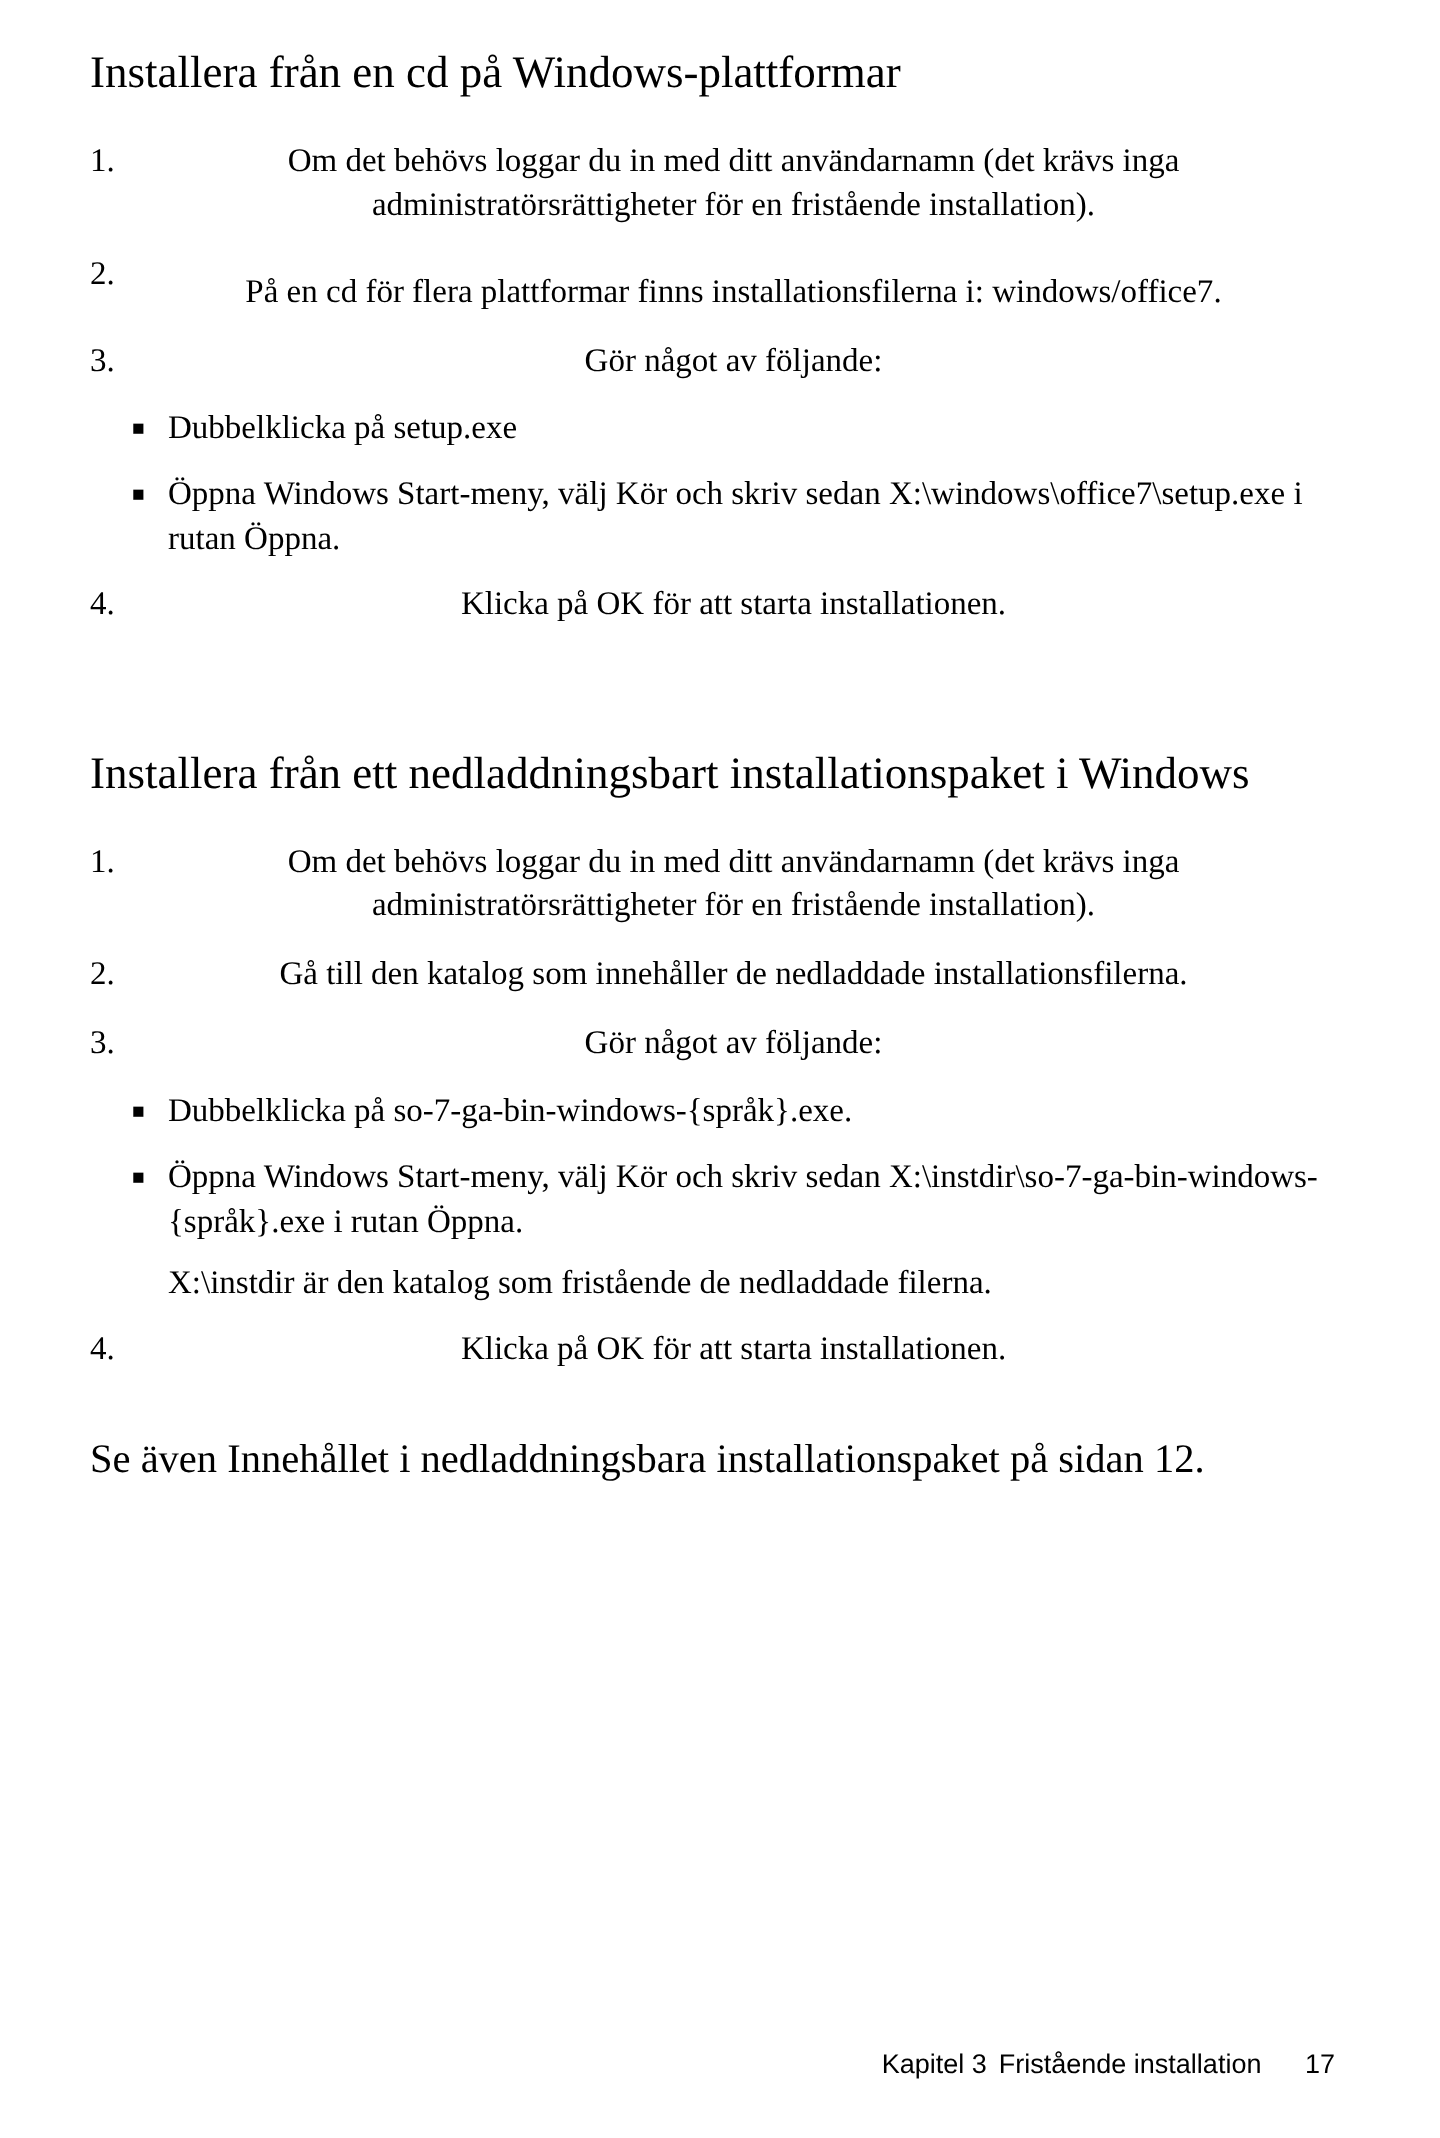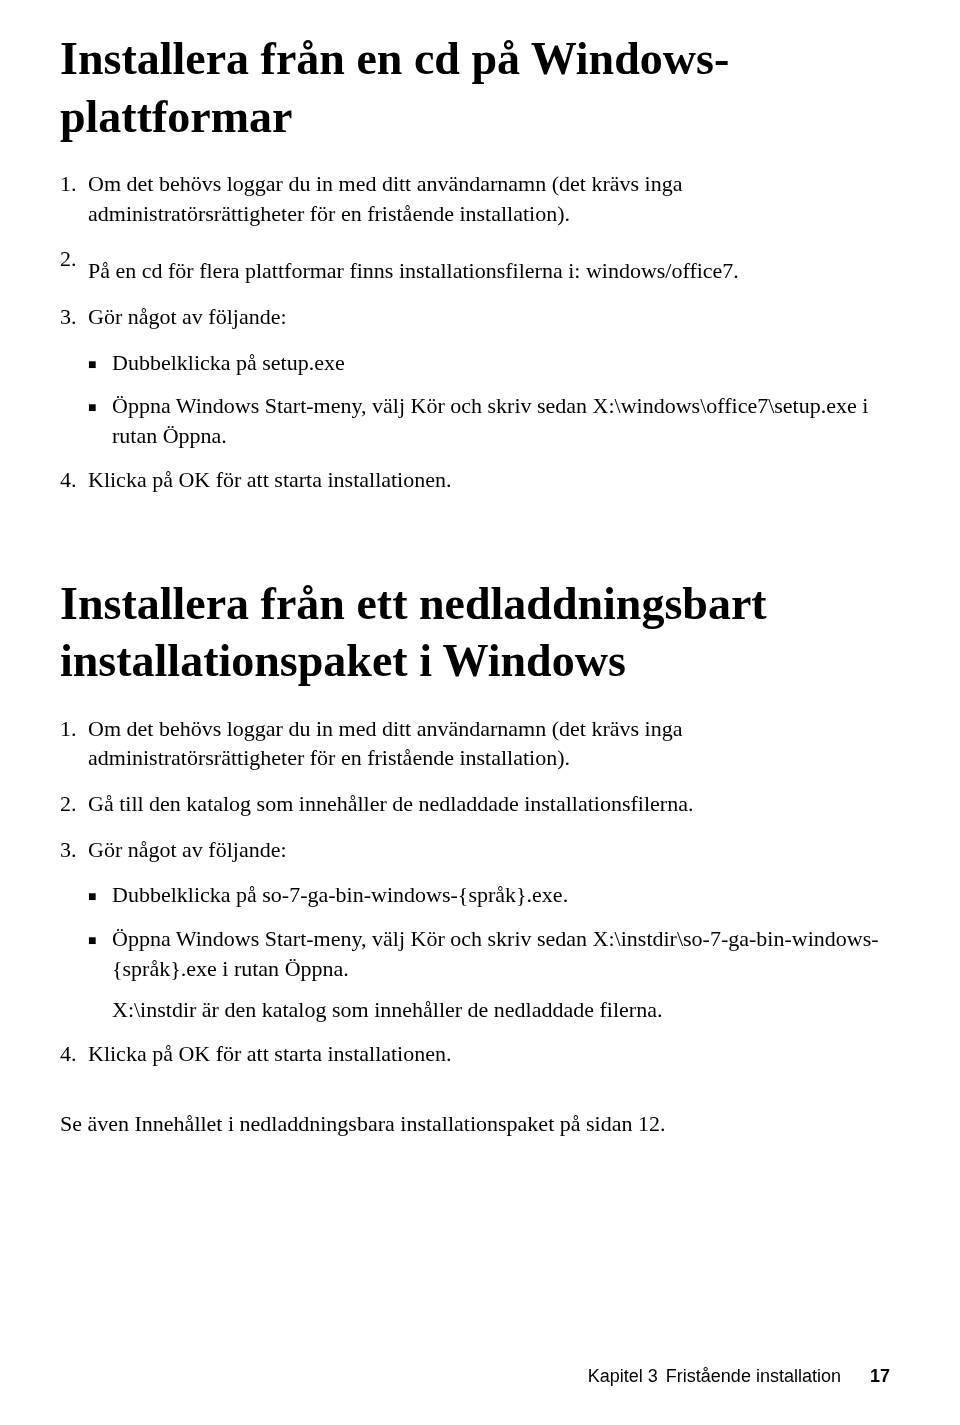--- a/index.html
+++ b/index.html
@@ -10,42 +10,43 @@
   body {
     width: 960px;
     height: 1425px;
     box-sizing: border-box;
     padding: 30px 70px 30px 60px;
     font-family: "Palatino Linotype", "Book Antiqua", Palatino, Georgia, serif;
     color: #000;
     position: relative;
   }
   .h1 {
-    font-size: 46px;
-    font-weight: 700;
+    font-size: 30px;
+    font-weight: 400;
     margin: 0 0 24px 0;
     line-height: 1.25;
   }
   .ol {
     margin: 0 0 40px 0;
     padding-left: 0;
     list-style: none;
   }
   .li {
     font-size: 22px;
     line-height: 1.35;
     margin-bottom: 16px;
     display: flex;
   }
   .li-num {
     min-width: 28px;
     flex-shrink: 0;
   }
   .li-body {
     flex: 1;
+    text-align: center;
   }
   .ul {
     list-style: none;
     padding-left: 0;
     margin: 8px 0 8px 28px;
   }
   .ul-li {
     font-size: 22px;
     line-height: 1.35;
     margin-bottom: 14px;
@@ -63,39 +64,39 @@
   .sub-note {
     margin-top: 12px;
   }
   .bold {
     font-weight: 400;
   }
   .section-gap {
     height: 40px;
   }
   .p {
-    font-size: 22px;
+    font-size: 27px;
     line-height: 1.35;
     margin: 0 0 16px 0;
   }
   .footer {
     position: absolute;
     bottom: 38px;
     right: 70px;
     font-family: Arial, Helvetica, sans-serif;
     font-size: 18px;
   }
   .footer .chap {
     margin-right: 3px;
   }
   .footer .title {
     margin-right: 24px;
   }
   .footer .pg {
-    font-weight: 700;
+    font-weight: 400;
   }
 </style>
 </head>
 <body>
 
 <div class="h1">Installera från en cd på Windows-plattformar</div>
 
 <div class="ol">
 
   <div class="li">
@@ -165,21 +166,21 @@
       <div class="bullet">■</div>
       <div class="ul-body">
         <span>Dubbelklicka på </span><span class="bold">so-7-ga-bin-windows-{språk}.exe</span><span>.</span>
       </div>
     </div>
     <div class="ul-li">
       <div class="bullet">■</div>
       <div class="ul-body">
         <span>Öppna Windows </span><span class="bold">Start</span><span>-meny, välj </span><span class="bold">Kör</span><span> och skriv sedan X:\instdir\so-7-ga-bin-windows-{språk}.exe i rutan </span><span class="bold">Öppna</span><span>.</span>
         <div class="sub-note">
-          <span class="bold">X:\instdir</span><span> är den katalog som innehåller de nedladdade filerna.</span>
+          <span class="bold">X:\instdir</span><span> är den katalog som fristående de nedladdade filerna.</span>
         </div>
       </div>
     </div>
   </div>
 
   <div class="li">
     <div class="li-num">4.</div>
     <div class="li-body">
       <span>Klicka på </span><span class="bold">OK</span><span> för att starta installationen.</span>
     </div>

